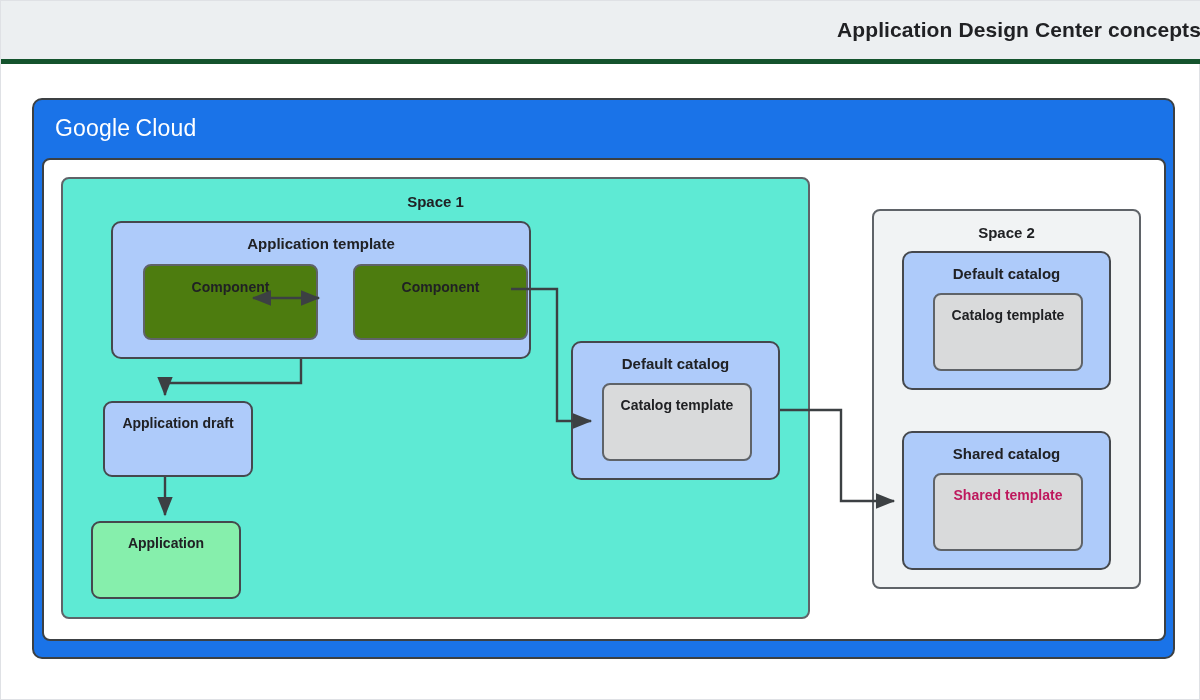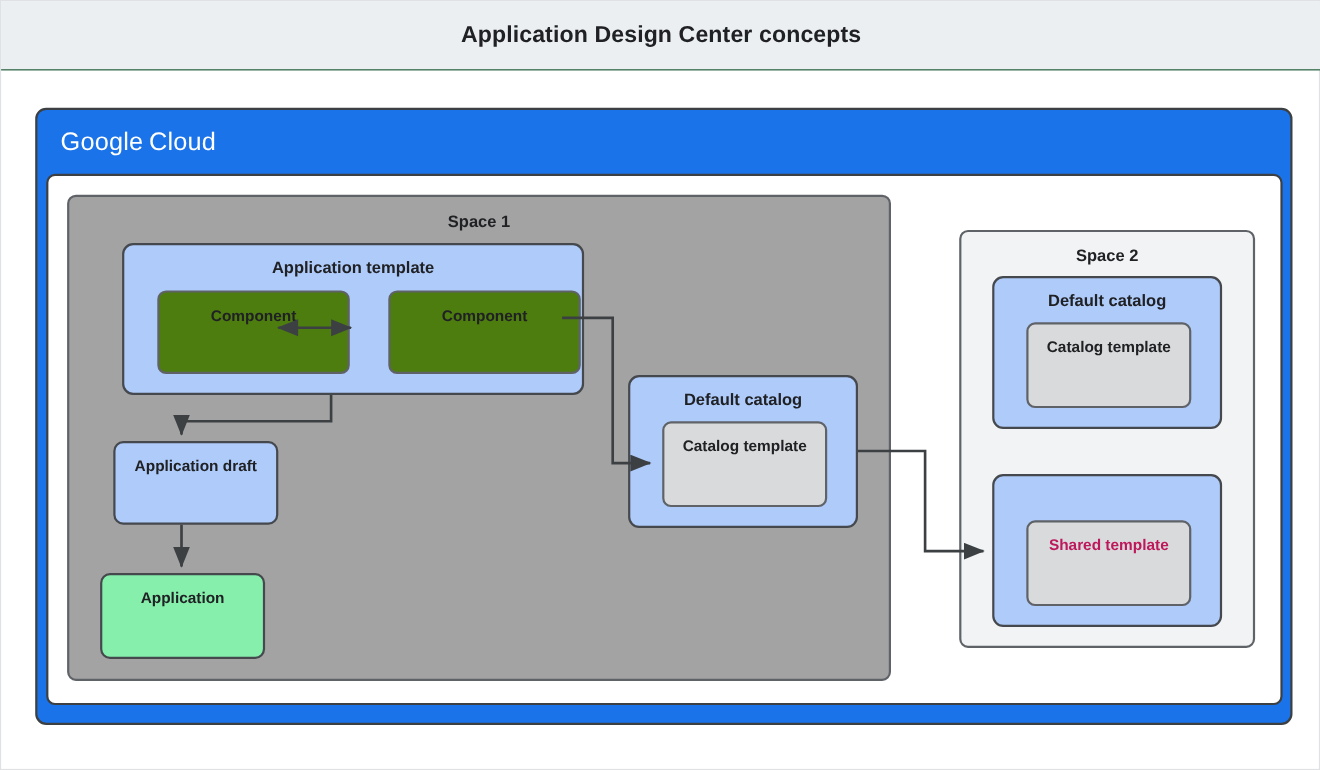--- a/index.html
+++ b/index.html
@@ -23,25 +23,25 @@
     border: 1px solid #dfe1e5;
   }
 
   
   #header-bar {
     position: absolute;
     left: 0; top: 0;
     width: 1200px;
     height: 63px;
     background: #eceff1;
-    border-bottom: 1px solid #14532d;
+    border-bottom: 5px solid #14532d;
     box-sizing: border-box;
     display: flex;
     align-items: center;
-    justify-content: center;
+    justify-content: flex-end;
   }
   #header-title {
     font-size: 21px;
     font-weight: bold;
     color: #202124;
     letter-spacing: 0.1px;
   }
 
   
   .box {
@@ -92,21 +92,21 @@
     border-color: #3c4043;
     border-radius: 8px;
   }
 
   
   #space-1 {
     left: 60px;
     top: 176px;
     width: 749px;
     height: 442px;
-    background: #a3a3a3;
+    background: #5eead4;
     border-color: #5f6368;
     border-radius: 8px;
   }
   #space-1-label { top: 14px; font-size: 15px; }
 
   
   #space-2 {
     left: 871px;
     top: 208px;
     width: 269px;
@@ -311,20 +311,21 @@
   </div>
 
   <div id="default-catalog-2" class="box">
     <div id="default-catalog-2-label" class="box-label">Default catalog</div>
     <div id="catalog-template-2">
       <div class="label">Catalog template</div>
     </div>
   </div>
 
   <div id="shared-catalog" class="box">
+    <div id="shared-catalog-label" class="box-label">Shared catalog</div>
     <div id="shared-template">
       <div class="label">Shared template</div>
     </div>
   </div>
 
   <svg id="connectors" viewBox="0 0 1200 700">
     <defs>
       <marker id="arrow-end" markerWidth="9" markerHeight="9" refX="7.5" refY="3.2" orient="auto" markerUnits="strokeWidth">
         <path d="M0,0 L8,3.2 L0,6.4 z" fill="#3c4043"></path>
       </marker>

